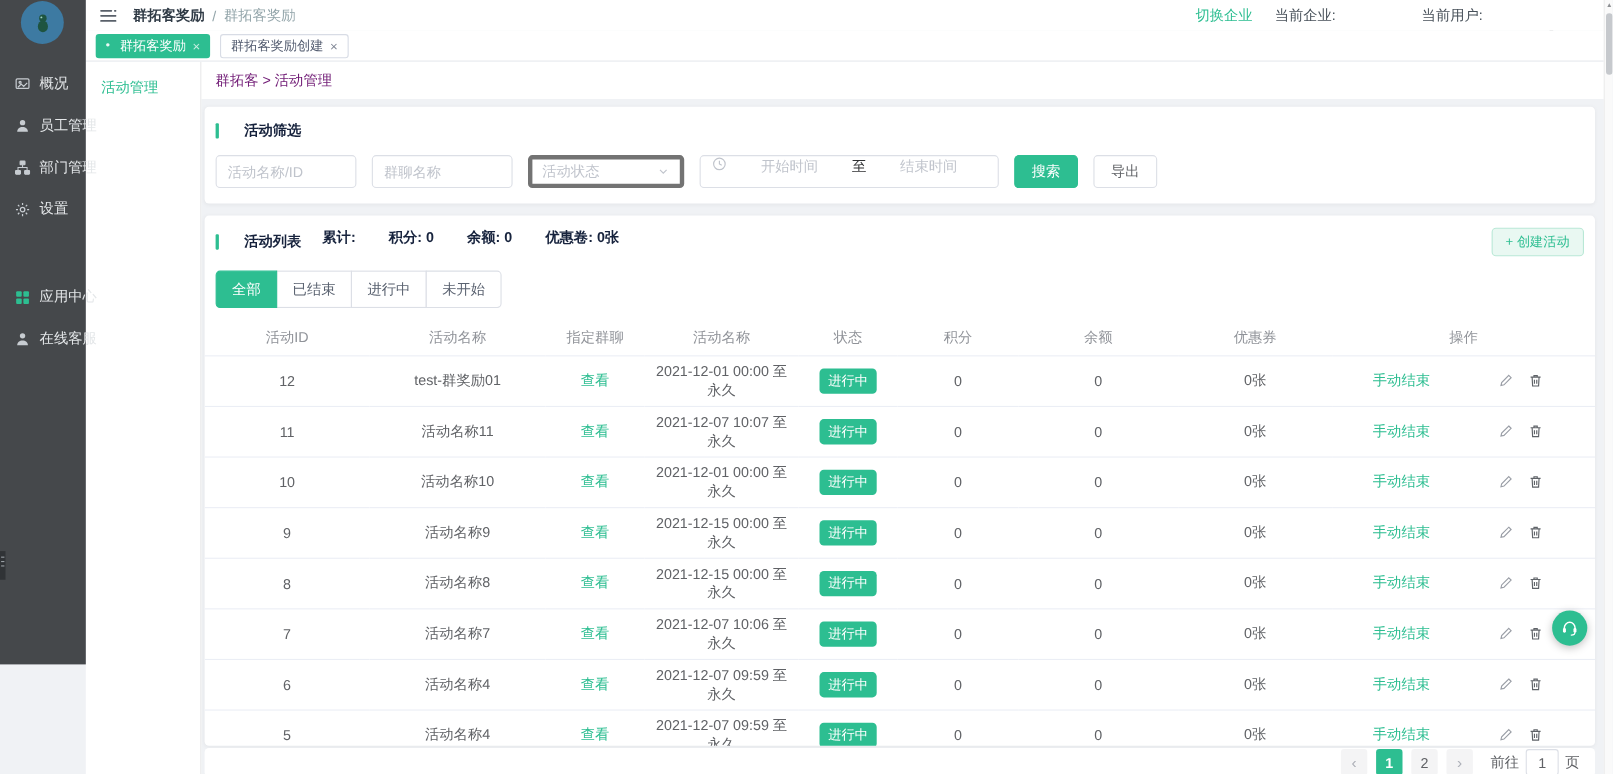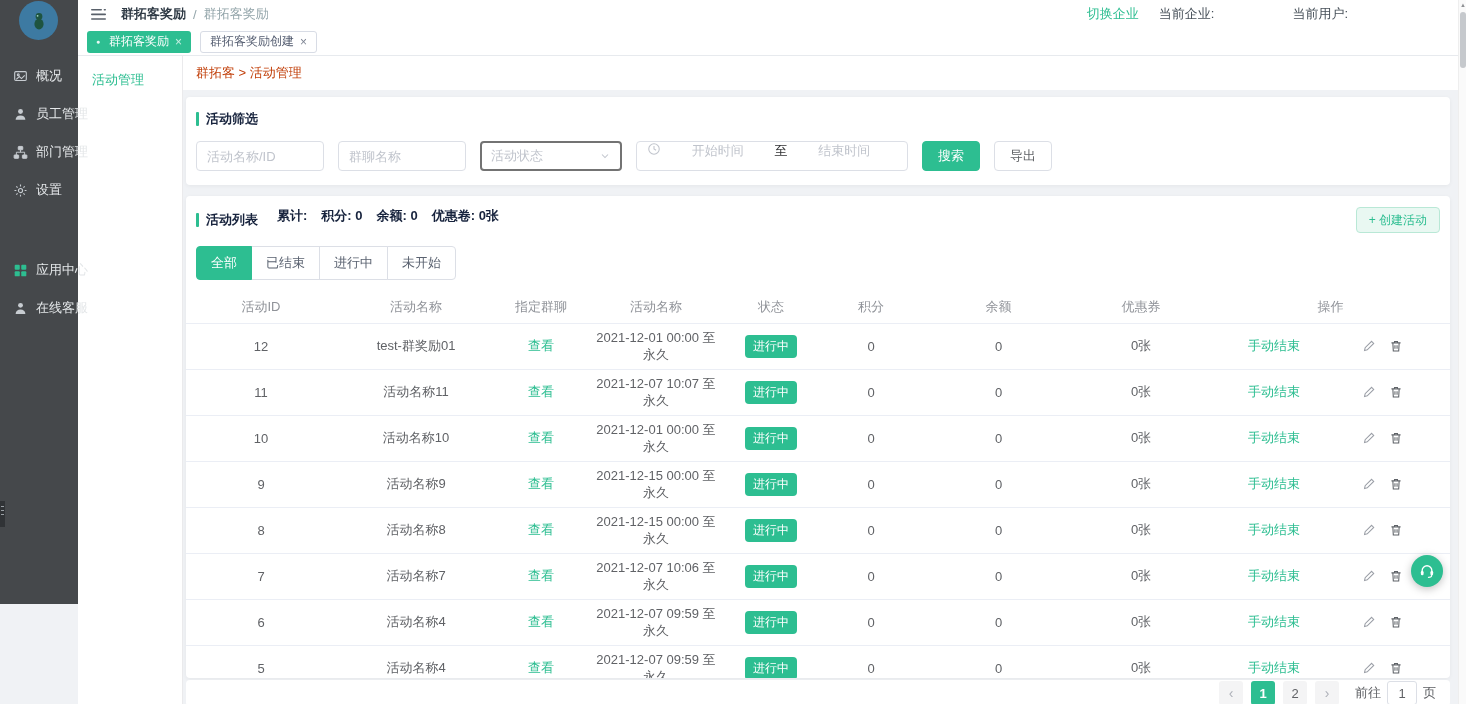--- a/index.html
+++ b/index.html
@@ -50,46 +50,46 @@
   .wtab.plain{ background:#fff; border:1px solid #d8dce5; color:#515a6e; }
   .wtab .x{ opacity:.75; font-size:12px; }
 
   
   .submenu{ position:absolute; left:78px; top:56px; width:105px; bottom:0; background:#fff;
             border-right:1px solid #eaeaec; z-index:3; }
   .submenu-item{ padding:15px 0 0 14px; color:var(--accent); font-size:13px; cursor:pointer; }
 
   
   .main{ position:absolute; left:183px; top:56px; width:1275px; height:648px; }
-  .page-crumb{ height:34px; line-height:34px; background:#fff; padding-left:13px; color:#c2410c; }
+  .page-crumb{ height:34px; line-height:34px; background:#fff; padding-left:13px; color:#701a75; }
   .card{ position:absolute; left:3px; right:8px; background:#fff; border-radius:4px;
          box-shadow:0 1px 4px rgba(0,0,0,.05); }
-  .sec-title{ display:flex; align-items:center; gap:7px; font-size:13px; font-weight:bold; color:#17233d; }
+  .sec-title{ display:flex; align-items:center; gap:23px; font-size:13px; font-weight:bold; color:#17233d; }
   .bar{ width:3px; height:14px; background:var(--accent); border-radius:1px; }
 
   .filter-card{ top:41px; height:88px; }
   .filter-card .sec-title{ padding:13px 0 0 10px; }
   .filter-row{ display:flex; align-items:center; gap:14px; padding:13px 0 0 10px; }
   .f-input{ width:128px; height:30px; border:1px solid #dcdfe6; border-radius:4px; padding:0 10px;
             font-size:13px; color:#606266; outline:none; font-family:inherit; }
   .f-input::placeholder{ color:#c0c4cc; }
-  .f-select{ width:142px; height:30px; border:2px solid #737373; border-radius:4px; padding:0 9px;
+  .f-select{ width:142px; height:30px; border:4px solid #737373; border-radius:4px; padding:0 9px;
              display:flex; align-items:center; justify-content:space-between; color:#c0c4cc; cursor:pointer; }
   .datebox{ width:272px; height:30px; border:1px solid #dcdfe6; border-radius:4px; padding:0 10px;
             display:flex; align-items:flex-start; gap:4px; }
   .datebox .ph{ flex:1; text-align:center; color:#c0c4cc; }
   .datebox .to{ color:#303133; }
   .btn{ height:30px; padding:0 15px; border-radius:4px; font-size:13px; cursor:pointer;
         display:inline-flex; align-items:center; border:1px solid transparent; }
   .btn-primary{ background:var(--accent); border-color:var(--accent); color:#fff; }
   .btn-plain{ background:#fff; border-color:#dcdfe6; color:#606266; }
 
   .list-card{ top:140px; height:482px; overflow:hidden; }
   .list-head{ display:flex; padding:11px 10px 0 10px; }
-  .summary{ display:flex; gap:14px; margin-left:19px; font-weight:bold; color:#17233d; }
+  .summary{ display:flex; gap:30px; margin-left:19px; font-weight:bold; color:#17233d; }
   .btn-create{ margin-left:auto; height:26px; padding:0 12px; font-size:12px; border-radius:4px;
                background:#e9f8f2; border:1px solid #b9e8d6; color:var(--accent); cursor:pointer;
                display:inline-flex; align-items:center; }
   .btn-group{ display:inline-flex; margin:13px 0 0 10px; }
   .gbtn{ min-width:52px; height:30px; padding:16px 14px; display:flex; align-items:center; justify-content:center;
          background:#fff; border:1px solid #dcdfe6; color:#5a6270; margin-left:-1px; cursor:pointer; }
   .gbtn:first-child{ border-radius:4px 0 0 4px; margin-left:0; }
   .gbtn:last-child{ border-radius:0 4px 4px 0; }
   .gbtn.active{ background:var(--accent); border-color:var(--accent); color:#fff; position:relative; z-index:1; }
 

